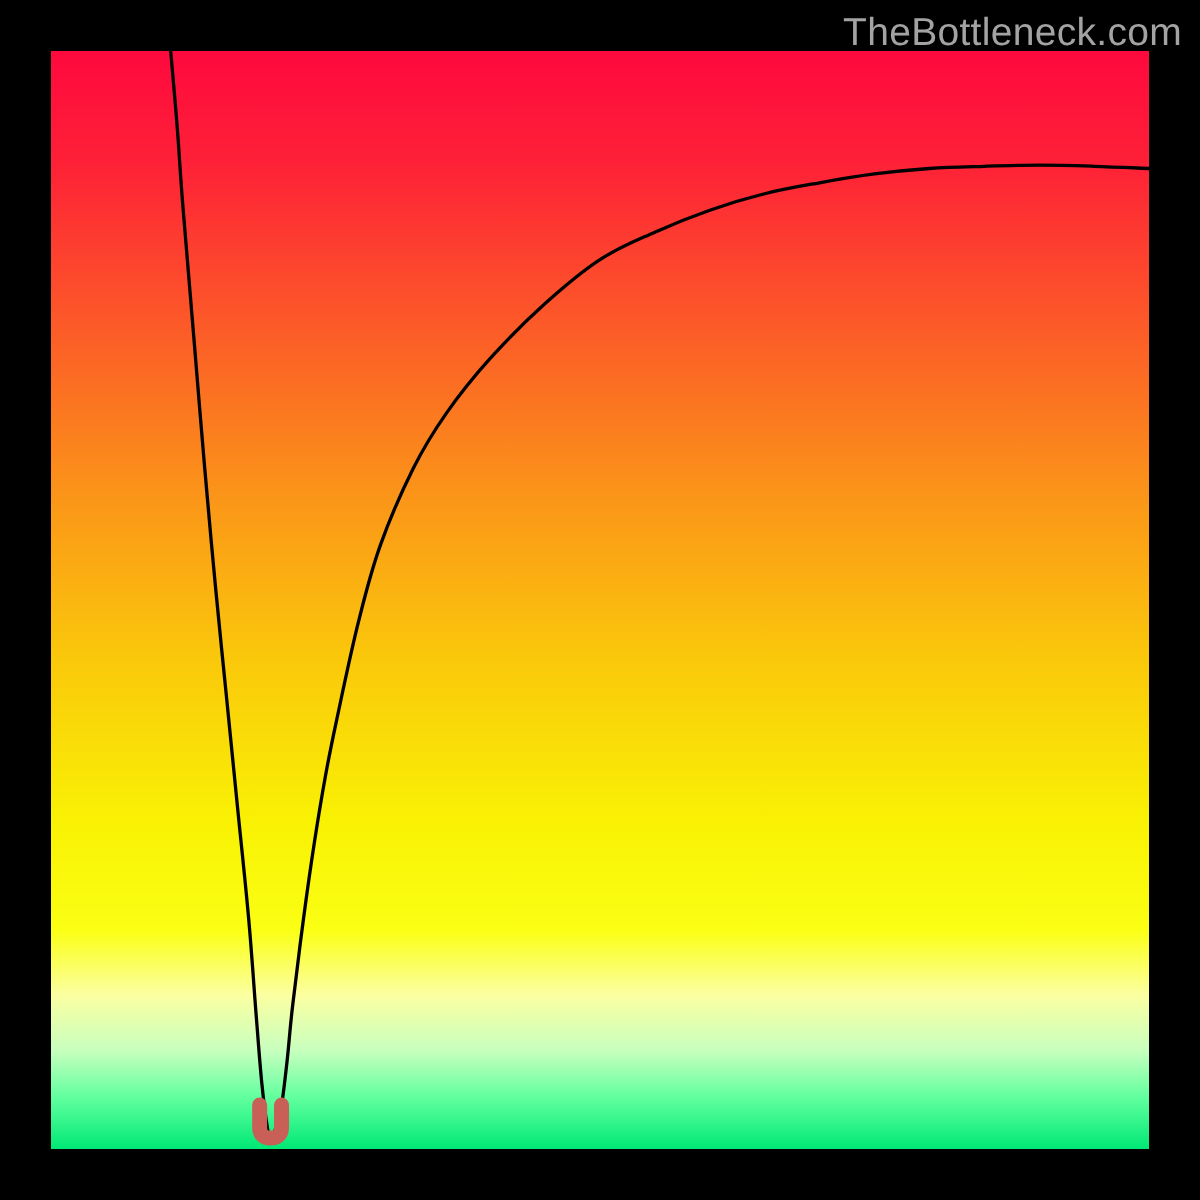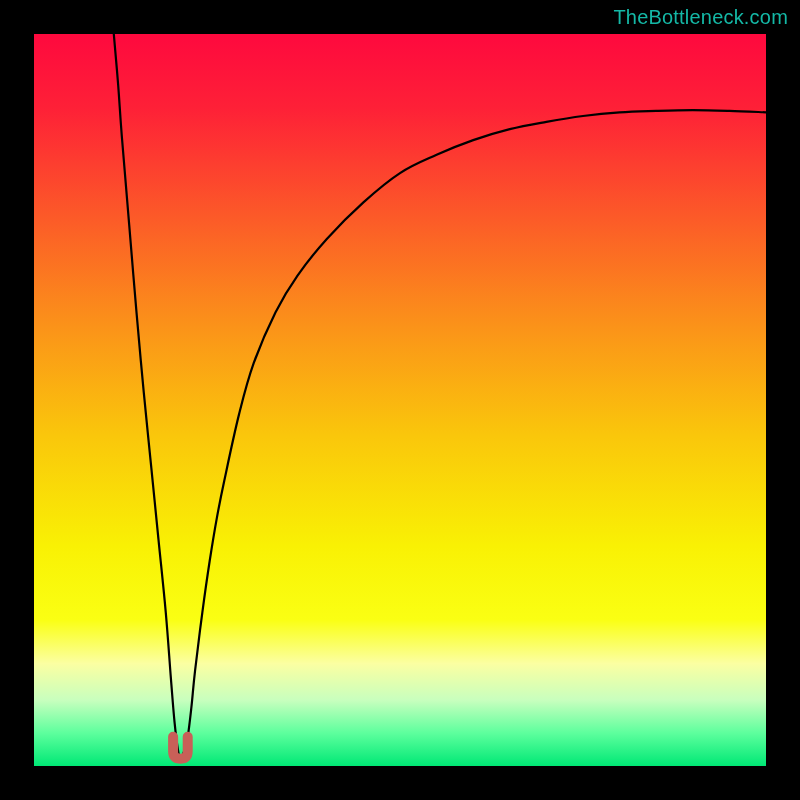--- a/index.html
+++ b/index.html
@@ -22,22 +22,22 @@
     top: 34px;
     width: 732px;
     height: 732px;
     overflow: hidden;
   }
   .watermark {
     position: absolute;
     top: 6px;
     right: 12px;
     font-family: Arial, Helvetica, sans-serif;
-    font-size: 20px;
-    color: #14b8a6;
+    font-size: 26px;
+    color: #a3a3a3;
     letter-spacing: 0.2px;
     font-weight: 500;
   }
   svg { display: block; }
 </style>
 </head>
 <body>
 
 <div class="frame">
   <div class="watermark">TheBottleneck.com</div>

